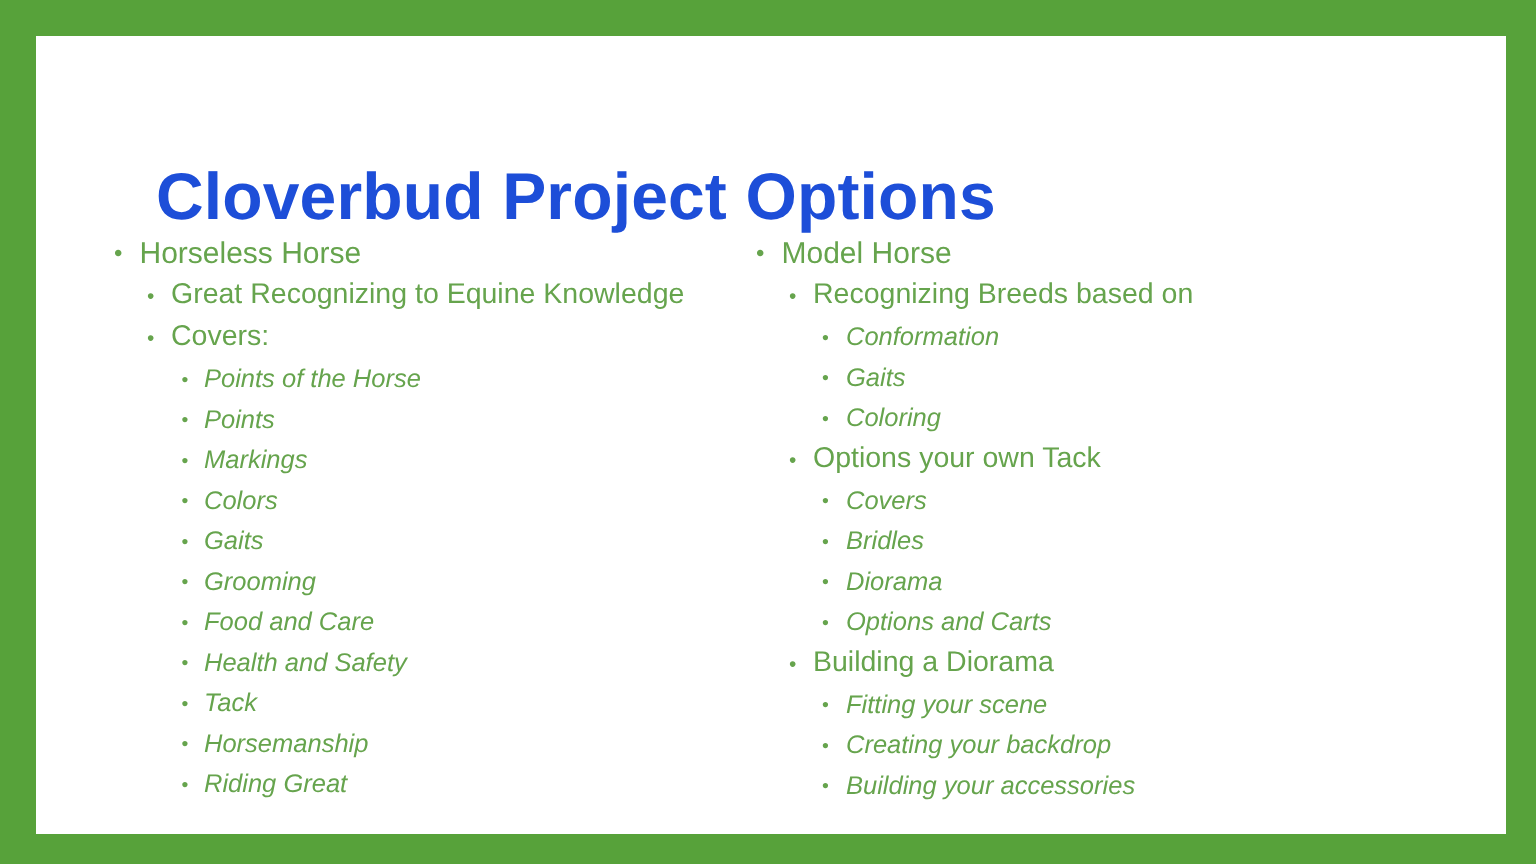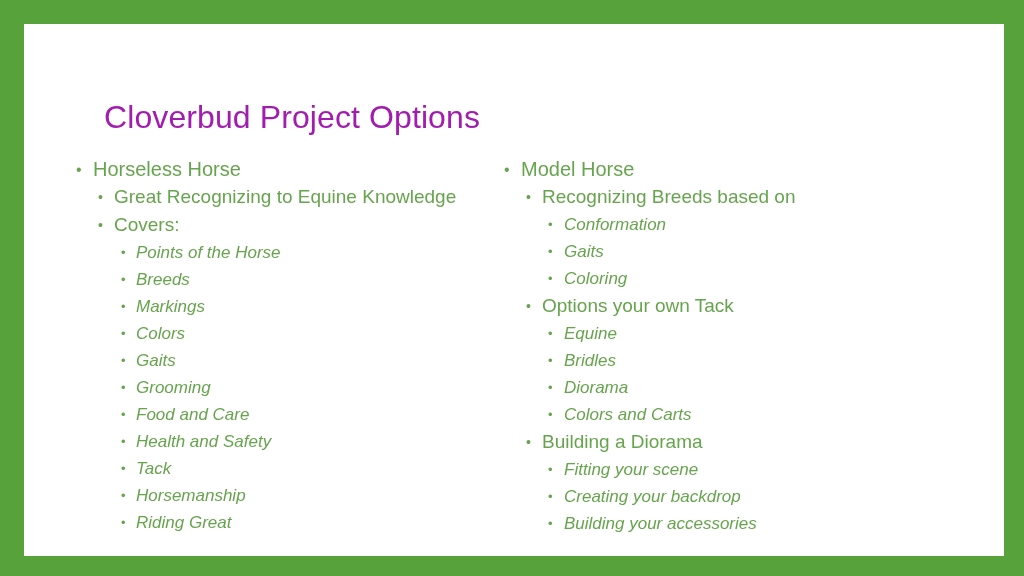--- a/index.html
+++ b/index.html
@@ -27,24 +27,24 @@
     width: 980px;
     height: 532px;
     background: #ffffff;
     box-sizing: border-box;
   }
   .slide-title {
     position: absolute;
     left: 80px;
     top: 54px;
     width: 820px;
-    font-size: 32px;
+    font-size: 44px;
     line-height: 1.15;
-    font-weight: 400;
-    color: #a21caf;
+    font-weight: 700;
+    color: #1d4ed8;
     letter-spacing: 0.1px;
     white-space: nowrap;
   }
   .columns {
     position: absolute;
     left: 0;
     top: 132px;
     width: 980px;
     display: flex;
     flex-direction: row;
@@ -139,21 +139,21 @@
             <span class="bullet">•</span>
             <span class="txt">Covers:</span>
           </li>
 
           <li class="item l3">
             <span class="bullet">•</span>
             <span class="txt">Points of the Horse</span>
           </li>
           <li class="item l3">
             <span class="bullet">•</span>
-            <span class="txt">Breeds</span>
+            <span class="txt">Points</span>
           </li>
           <li class="item l3">
             <span class="bullet">•</span>
             <span class="txt">Markings</span>
           </li>
           <li class="item l3">
             <span class="bullet">•</span>
             <span class="txt">Colors</span>
           </li>
           <li class="item l3">
@@ -212,33 +212,33 @@
             <span class="bullet">•</span>
             <span class="txt">Coloring</span>
           </li>
 
           <li class="item l2">
             <span class="bullet">•</span>
             <span class="txt">Options your own Tack</span>
           </li>
           <li class="item l3">
             <span class="bullet">•</span>
-            <span class="txt">Equine</span>
+            <span class="txt">Covers</span>
           </li>
           <li class="item l3">
             <span class="bullet">•</span>
             <span class="txt">Bridles</span>
           </li>
           <li class="item l3">
             <span class="bullet">•</span>
             <span class="txt">Diorama</span>
           </li>
           <li class="item l3">
             <span class="bullet">•</span>
-            <span class="txt">Colors and Carts</span>
+            <span class="txt">Options and Carts</span>
           </li>
 
           <li class="item l2">
             <span class="bullet">•</span>
             <span class="txt">Building a Diorama</span>
           </li>
           <li class="item l3">
             <span class="bullet">•</span>
             <span class="txt">Fitting your scene</span>
           </li>

